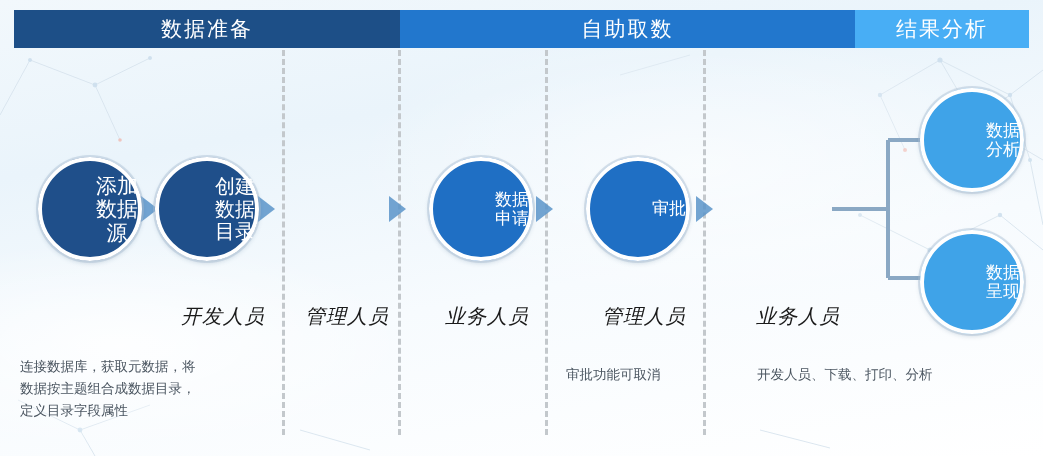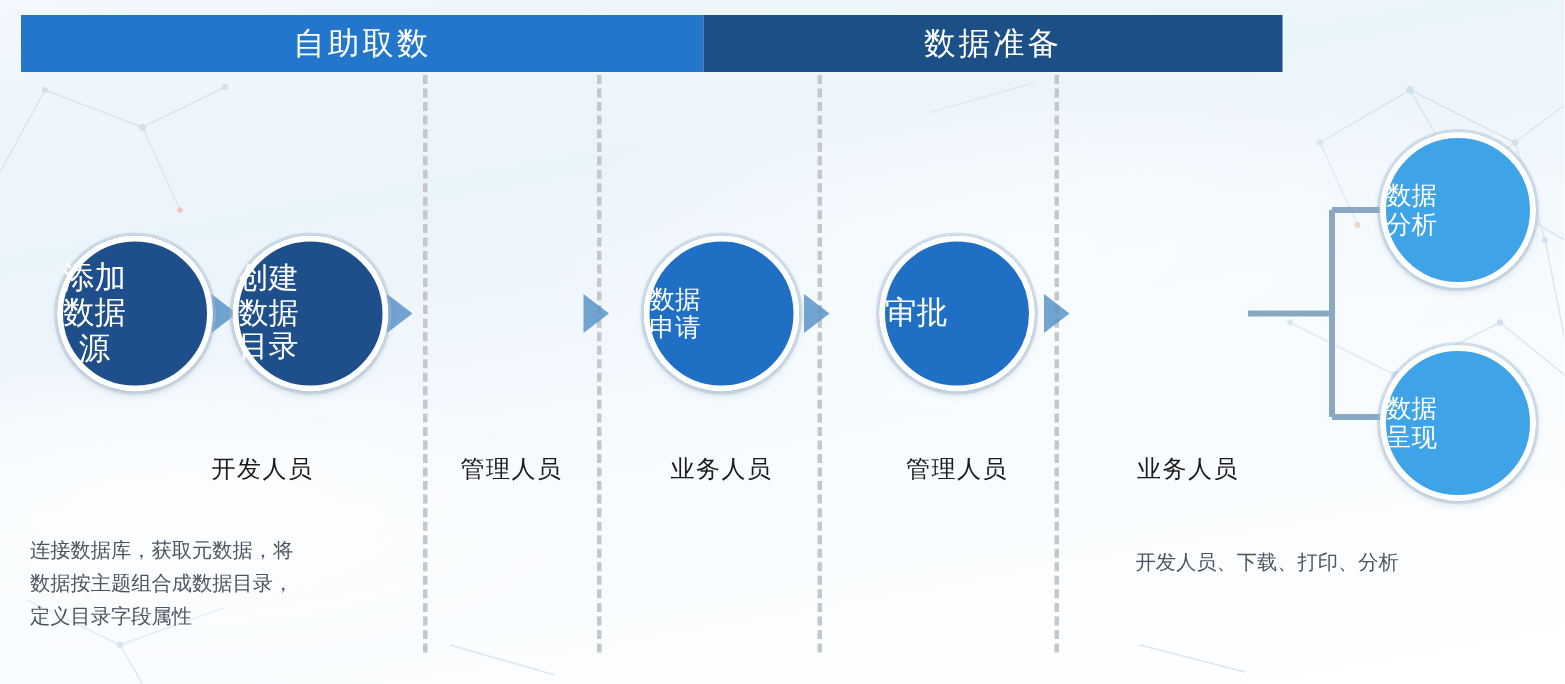--- a/index.html
+++ b/index.html
@@ -66,21 +66,21 @@
     border-left: 3px dashed #c3c8cc;
   }
 
   
   .node {
     position: absolute;
     border-radius: 50%;
     box-sizing: border-box;
     display: flex;
     align-items: center;
-    justify-content: flex-start;
+    justify-content: flex-end;
     text-align: center;
     color: #ffffff;
     line-height: 1.12;
     background-clip: padding-box;
   }
   .node .ring {
     position: absolute;
     inset: 0;
     border-radius: 50%;
     border: 4px solid #ffffff;
@@ -104,24 +104,25 @@
     border-top: 13px solid transparent;
     border-bottom: 13px solid transparent;
     border-left: 17px solid #5b94c9;
     opacity: 0.85;
   }
 
   
   .role {
     position: absolute;
     color: #1a1a1a;
-    font-size: 16px;
+    font-size: 20px;
     letter-spacing: 1px;
     white-space: nowrap;
-    text-align: center;
+    text-align: right;
+    font-style: italic;
   }
 
   
   .desc {
     position: absolute;
     color: #4a5560;
     font-size: 13.5px;
     line-height: 1.62;
     white-space: pre-line;
   }
@@ -175,25 +176,28 @@
       <circle cx="960" cy="320" r="2"></circle>
     </g>
     <g fill="#f0b9b0" opacity="0.8">
       <circle cx="905" cy="150" r="2"></circle>
       <circle cx="120" cy="140" r="1.8"></circle>
     </g>
   </svg>
   <div class="bg-sheen"></div>
 
   <div class="bands">
+    <div class="band band-0" style="width:386px">
+      <span>数据准备</span>
+    </div>
     <div class="band band-1" style="width:455px">
       <span>自助取数</span>
     </div>
-    <div class="band band-0" style="width:386px">
-      <span>数据准备</span>
+    <div class="band band-2" style="width:174px">
+      <span>结果分析</span>
     </div>
   </div>
 
   <div class="lane-sep" style="left:282px"></div>
   <div class="lane-sep" style="left:398px"></div>
   <div class="lane-sep" style="left:545px"></div>
   <div class="lane-sep" style="left:703px"></div>
 
   <svg class="branch" viewBox="0 0 130 180">
     <g stroke="#8aa8c4" stroke-width="4" fill="none">
@@ -221,21 +225,21 @@
     <span class="ring"></span>
     <span class="lbl">创建<br>数据<br>目录</span>
   </div>
 
 
   <div class="node c-mid" style="left:429px; top:157px; width:104px; height:104px; font-size:17px">
     <span class="ring"></span>
     <span class="lbl">数据<br>申请</span>
   </div>
 
-  <div class="node c-mid" style="left:586px; top:157px; width:104px; height:104px; font-size:21px">
+  <div class="node c-mid" style="left:586px; top:157px; width:104px; height:104px; font-size:17px">
     <span class="ring"></span>
     <span class="lbl">审批</span>
   </div>
 
 
   <div class="node c-light" style="left:920px; top:88px; width:104px; height:104px; font-size:17px">
     <span class="ring"></span>
     <span class="lbl">数据<br>分析</span>
   </div>
 
@@ -254,15 +258,16 @@
     <span>业务人员</span>
   </div>
   <div class="role" style="left:590px; top:303px; width:96px">
     <span>管理人员</span>
   </div>
   <div class="role" style="left:744px; top:303px; width:96px">
     <span>业务人员</span>
   </div>
 
   <div class="desc" style="left:20px; top:356px; width:250px">连接数据库，获取元数据，将<br>数据按主题组合成数据目录，<br>定义目录字段属性</div>
+  <div class="desc" style="left:566px; top:364px; width:160px">审批功能可取消</div>
   <div class="desc" style="left:757px; top:364px; width:230px">开发人员、下载、打印、分析</div>
 
 </div>
 
 </body></html>

